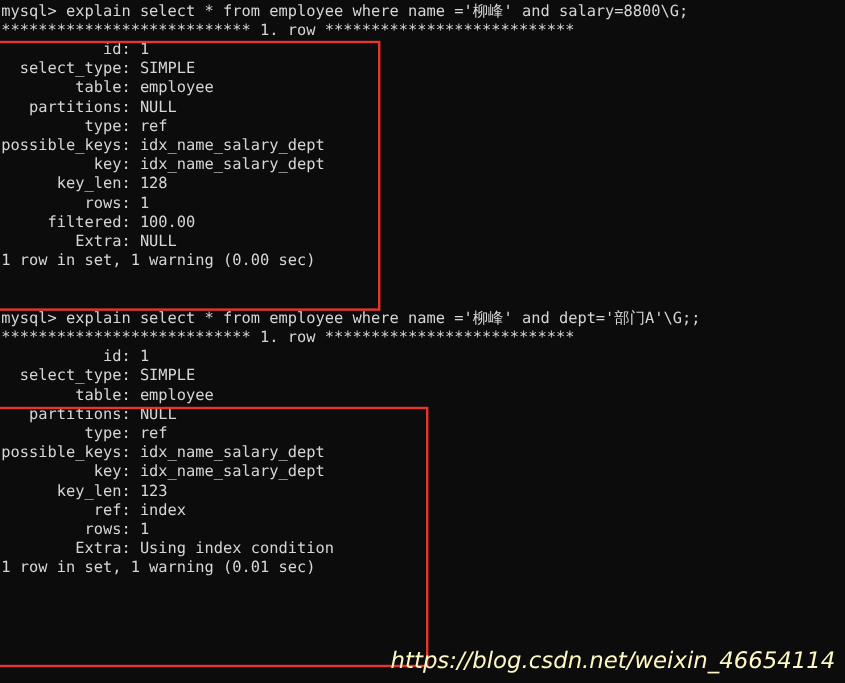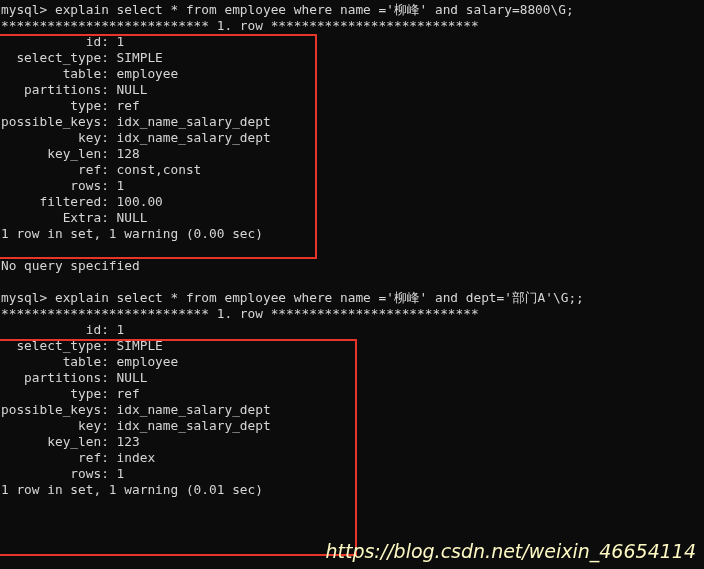--- a/index.html
+++ b/index.html
@@ -80,40 +80,39 @@
     <div class="line">mysql&gt; explain select * from employee where name ='柳峰' and salary=8800\G;</div>
     <div class="line">*************************** 1. row ***************************</div>
     <div class="line">           id: 1</div>
     <div class="line">  select_type: SIMPLE</div>
     <div class="line">        table: employee</div>
     <div class="line">   partitions: NULL</div>
     <div class="line">         type: ref</div>
     <div class="line">possible_keys: idx_name_salary_dept</div>
     <div class="line">          key: idx_name_salary_dept</div>
     <div class="line">      key_len: 128</div>
-    <div class="line">          ref: const,const</div>
     <div class="line">         rows: 1</div>
     <div class="line">     filtered: 100.00</div>
     <div class="line">        Extra: NULL</div>
     <div class="line">1 row in set, 1 warning (0.00 sec)</div>
     <div class="line blank"></div>
-    <div class="line">No query specified</div>
     <div class="line blank"></div>
     <div class="line">mysql&gt; explain select * from employee where name ='柳峰' and dept='部门A'\G;;</div>
     <div class="line">*************************** 1. row ***************************</div>
     <div class="line">           id: 1</div>
     <div class="line">  select_type: SIMPLE</div>
     <div class="line">        table: employee</div>
     <div class="line">   partitions: NULL</div>
     <div class="line">         type: ref</div>
     <div class="line">possible_keys: idx_name_salary_dept</div>
     <div class="line">          key: idx_name_salary_dept</div>
     <div class="line">      key_len: 123</div>
     <div class="line">          ref: index</div>
     <div class="line">         rows: 1</div>
+    <div class="line">        Extra: Using index condition</div>
     <div class="line">1 row in set, 1 warning (0.01 sec)</div>
   </div>
 
   <div class="redbox" id="redbox-1"></div>
   <div class="redbox" id="redbox-2"></div>
 
   <div class="watermark">https://blog.csdn.net/weixin_46654114</div>
 
 </div>
 

